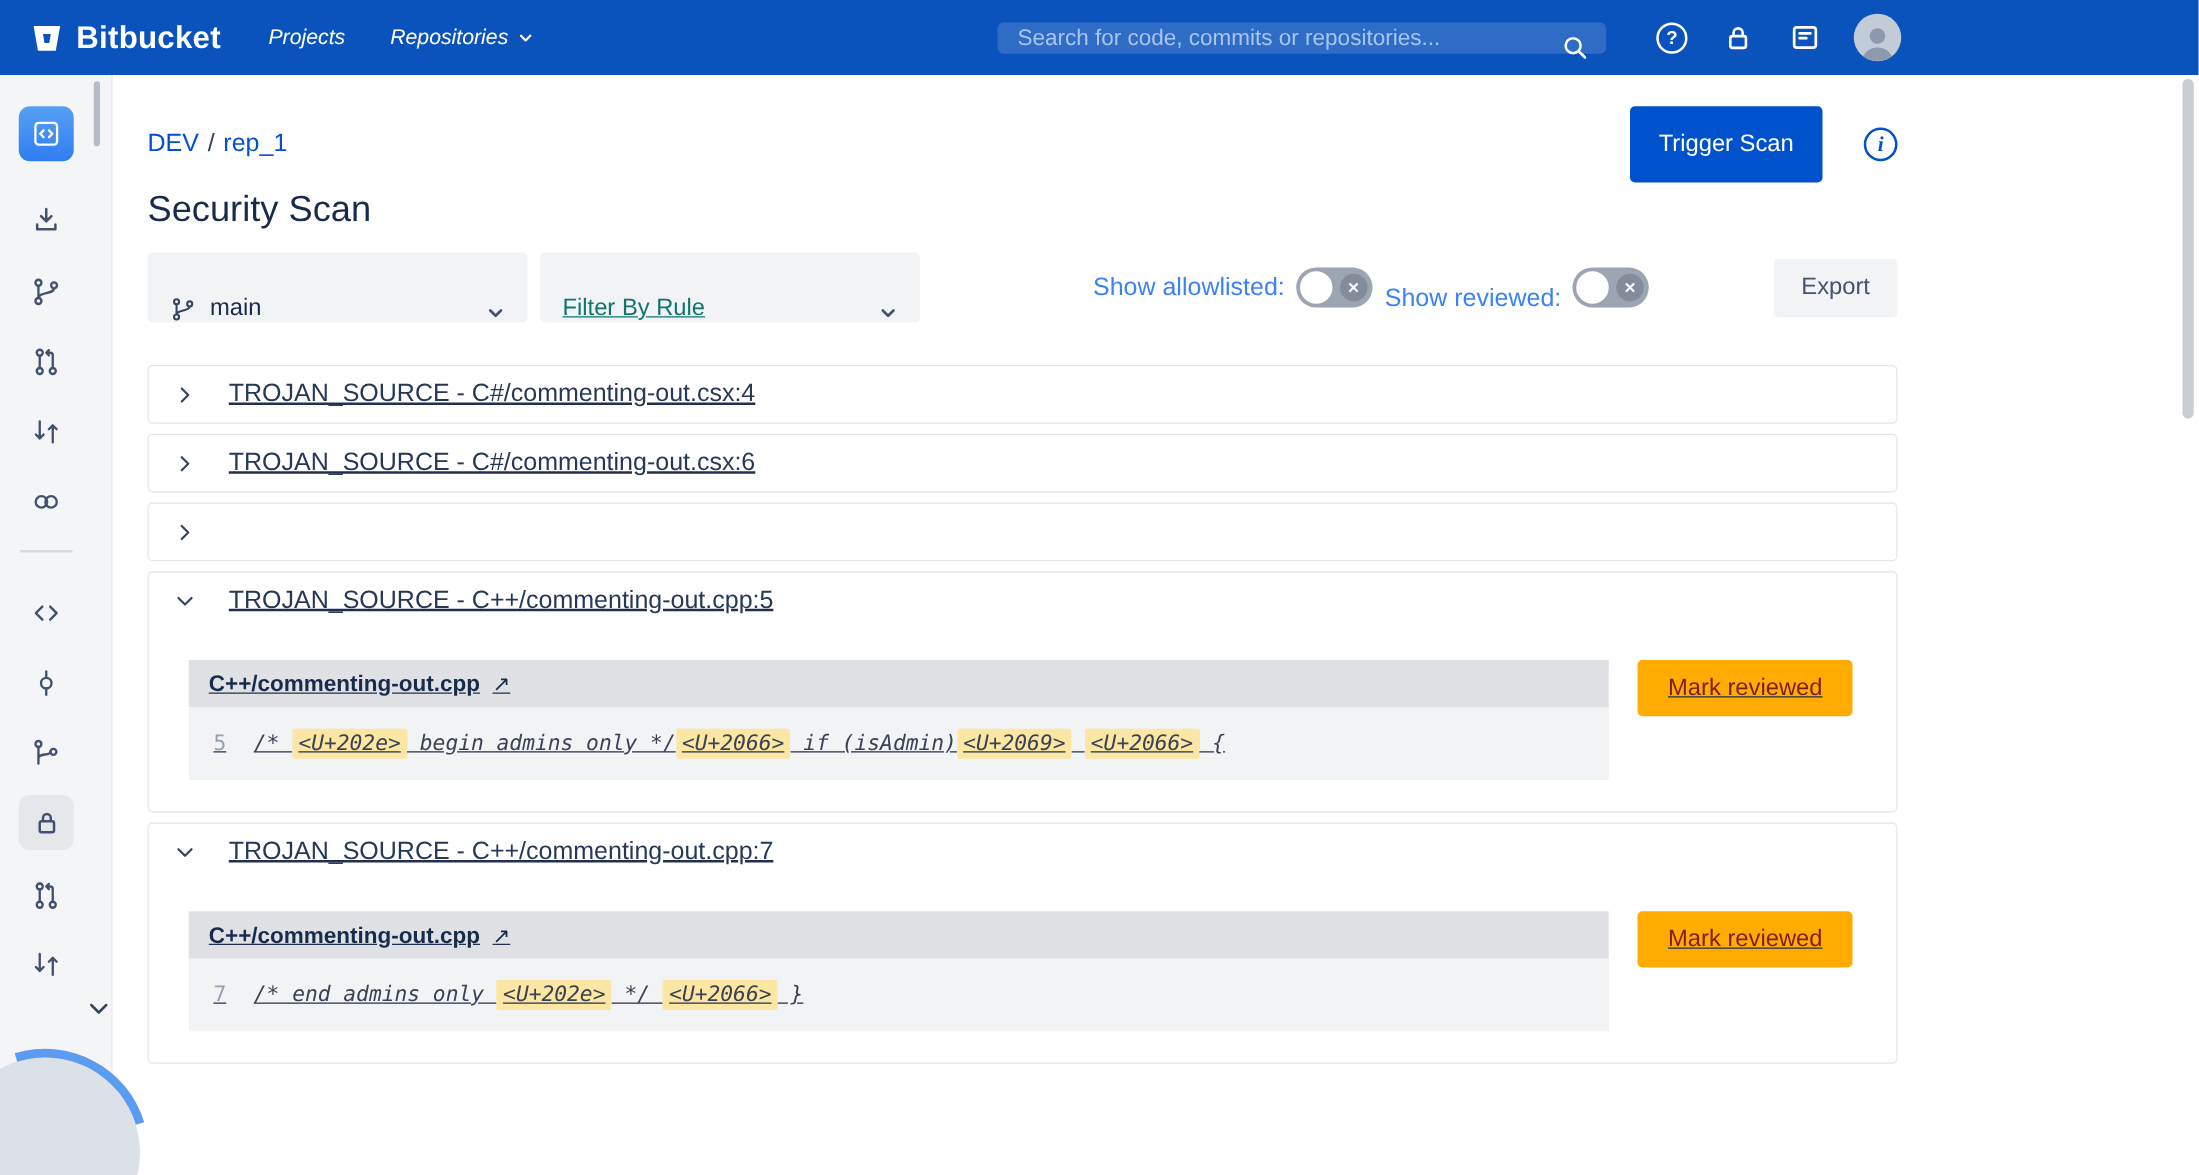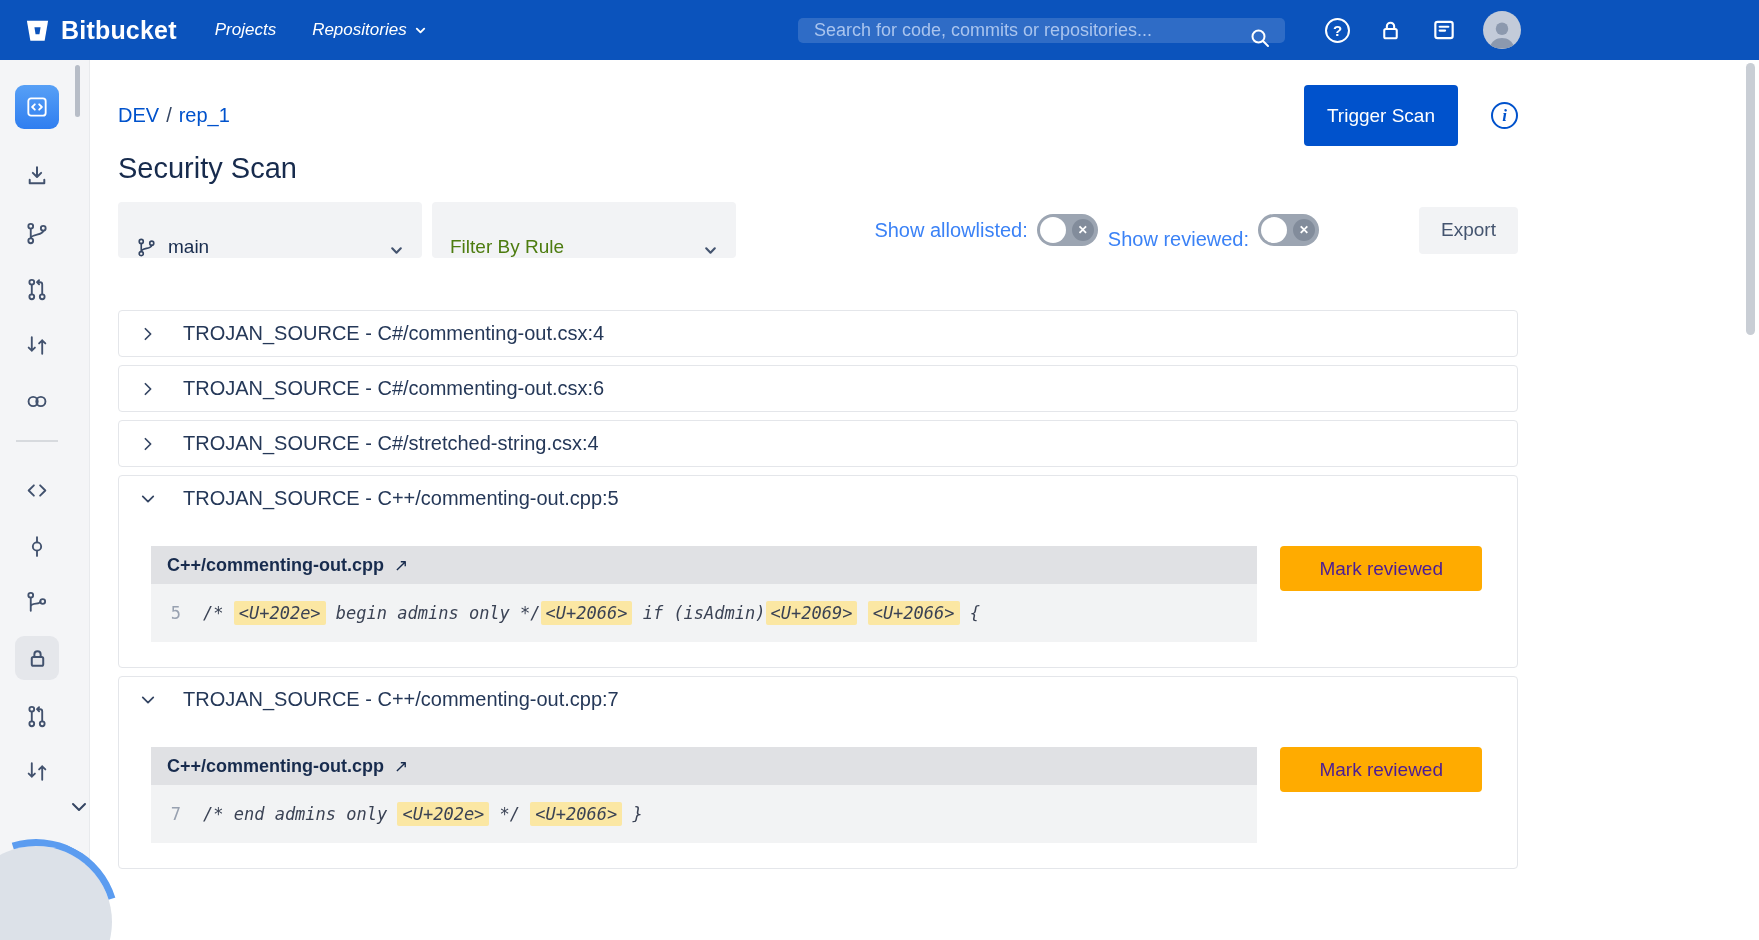--- a/index.html
+++ b/index.html
@@ -58,53 +58,53 @@
     border:none;border-radius:4px;font-size:19px;font-family:"Liberation Sans",sans-serif;cursor:pointer;}
   .info-circle{margin-left:33px;width:27px;height:27px;border:2px solid var(--primary);border-radius:50%;
     color:var(--primary);display:flex;align-items:center;justify-content:center;
     font-family:"Liberation Serif",serif;font-style:italic;font-weight:bold;font-size:17px;cursor:pointer;}
   .page-title{margin-top:14px;font-size:29px;font-weight:500;color:#172b4d;}
   
   .controls{margin-top:17px;display:flex;align-items:center;}
   .select{width:304px;height:56px;background:var(--control_bg);border-radius:4px;
     display:flex;align-items:flex-end;padding:0 18px;font-size:19px;cursor:pointer;}
   .select .lbl{color:#172b4d;margin-left:11px;}
-  .select .ph{color:#4d7c0f;}
+  .select .ph{color:#0f766e;text-decoration:underline;}
   .select .chevron{margin-left:auto;}
   .select + .select{margin-left:10px;}
   .toggle-label{font-size:20px;color:#3b82f6;}
   .toggle-label.first{margin-left:auto;}
   .toggle{position:relative;width:61px;height:32px;border-radius:16px;background:var(--toggle_off_bg);
     margin-left:9px;cursor:pointer;flex:none;}
   .toggle .knob{position:absolute;left:3px;top:3px;width:26px;height:26px;border-radius:50%;background:#fff;}
   .toggle .badge{position:absolute;right:4px;top:5px;width:22px;height:22px;border-radius:50%;background:#828c9b;
     color:#fff;font-size:12px;font-weight:bold;display:flex;align-items:center;justify-content:center;}
   .toggle-label.second{margin-left:10px;margin-top:19px;}
   .btn-export{margin-left:100px;height:47px;width:99px;background:var(--control_bg);color:#44546f;
     border:none;border-radius:4px;font-size:19px;font-family:"Liberation Sans",sans-serif;cursor:pointer;}
   
-  .findings{margin-top:52px;}
+  .findings{margin-top:34px;text-decoration:underline;}
   .panel{border:1px solid var(--panel_border);border-radius:4px;margin-bottom:8px;background:#fff;}
   .panel-head{display:flex;align-items:center;height:45px;cursor:pointer;}
   .chev{margin-left:22px;flex:none;}
   .chev.down{transform:rotate(90deg);}
   .panel-title{margin-left:28px;font-size:20px;color:#253858;}
   .panel-body{display:flex;align-items:flex-start;padding:25px 35px 25px 32px;}
   .codeblock{flex:1;min-width:0;}
   .code-head{background:var(--code_head_bg);height:38px;display:flex;align-items:center;
     padding:0 16px;font-size:18px;color:#172b4d;cursor:pointer;}
   .code-head .file{font-weight:bold;}
   .code-head .ext{margin-left:10px;font-size:17px;}
   .code-area{background:var(--code_body_bg);padding:15px 0 15px 12px;}
   .code-line{display:flex;font-family:"DejaVu Sans Mono",monospace;font-size:17px;line-height:28px;color:#3a4254;}
   .lineno{width:18px;text-align:right;color:#98a1b0;flex:none;margin-right:22px;}
   .code{font-style:italic;white-space:pre-wrap;}
   .code .hl{background:var(--highlight);padding:2px 5px;border-radius:2px;}
-  .mark-btn{margin-left:23px;flex:none;height:45px;padding:0 39px;background:var(--warning);
-    color:#4c1d95;border:none;border-radius:4px;font-size:19px;font-family:"Liberation Sans",sans-serif;cursor:pointer;}
+  .mark-btn{margin-left:23px;flex:none;height:45px;padding:0 24px;background:var(--warning);
+    color:#7f1d1d;border:none;border-radius:4px;font-size:19px;font-family:"Liberation Sans",sans-serif;cursor:pointer;}
 </style>
 </head>
 <body>
 
 <header class="navbar">
   <div class="brand">
     <svg width="27" height="27" viewBox="0 0 28 28">
       <path d="M3 4 L25 4 L21.4 24.5 L6.6 24.5 Z" fill="#fff"></path>
       <path d="M10.8 10.5 L17.2 10.5 L16 18 L12 18 Z" fill="#0b53bc"></path>
     </svg>
@@ -301,21 +301,20 @@
       </svg>
       <span class="panel-title">TROJAN_SOURCE - C#/commenting-out.csx:6</span>
     </div>
   </div>
 
   <div class="panel">
     <div class="panel-head">
       <svg class="chev" width="14" height="14" viewBox="0 0 16 16">
         <path d="M5 2l6 6-6 6" fill="none" stroke="#344563" stroke-width="2" stroke-linecap="round" stroke-linejoin="round"></path>
       </svg>
-      <span class="panel-title">TROJAN_SOURCE - C#/stretched-string.csx:4</span>
     </div>
   </div>
 
   <div class="panel">
     <div class="panel-head">
       <svg class="chev down" width="14" height="14" viewBox="0 0 16 16">
         <path d="M5 2l6 6-6 6" fill="none" stroke="#344563" stroke-width="2" stroke-linecap="round" stroke-linejoin="round"></path>
       </svg>
       <span class="panel-title">TROJAN_SOURCE - C++/commenting-out.cpp:5</span>
     </div>

